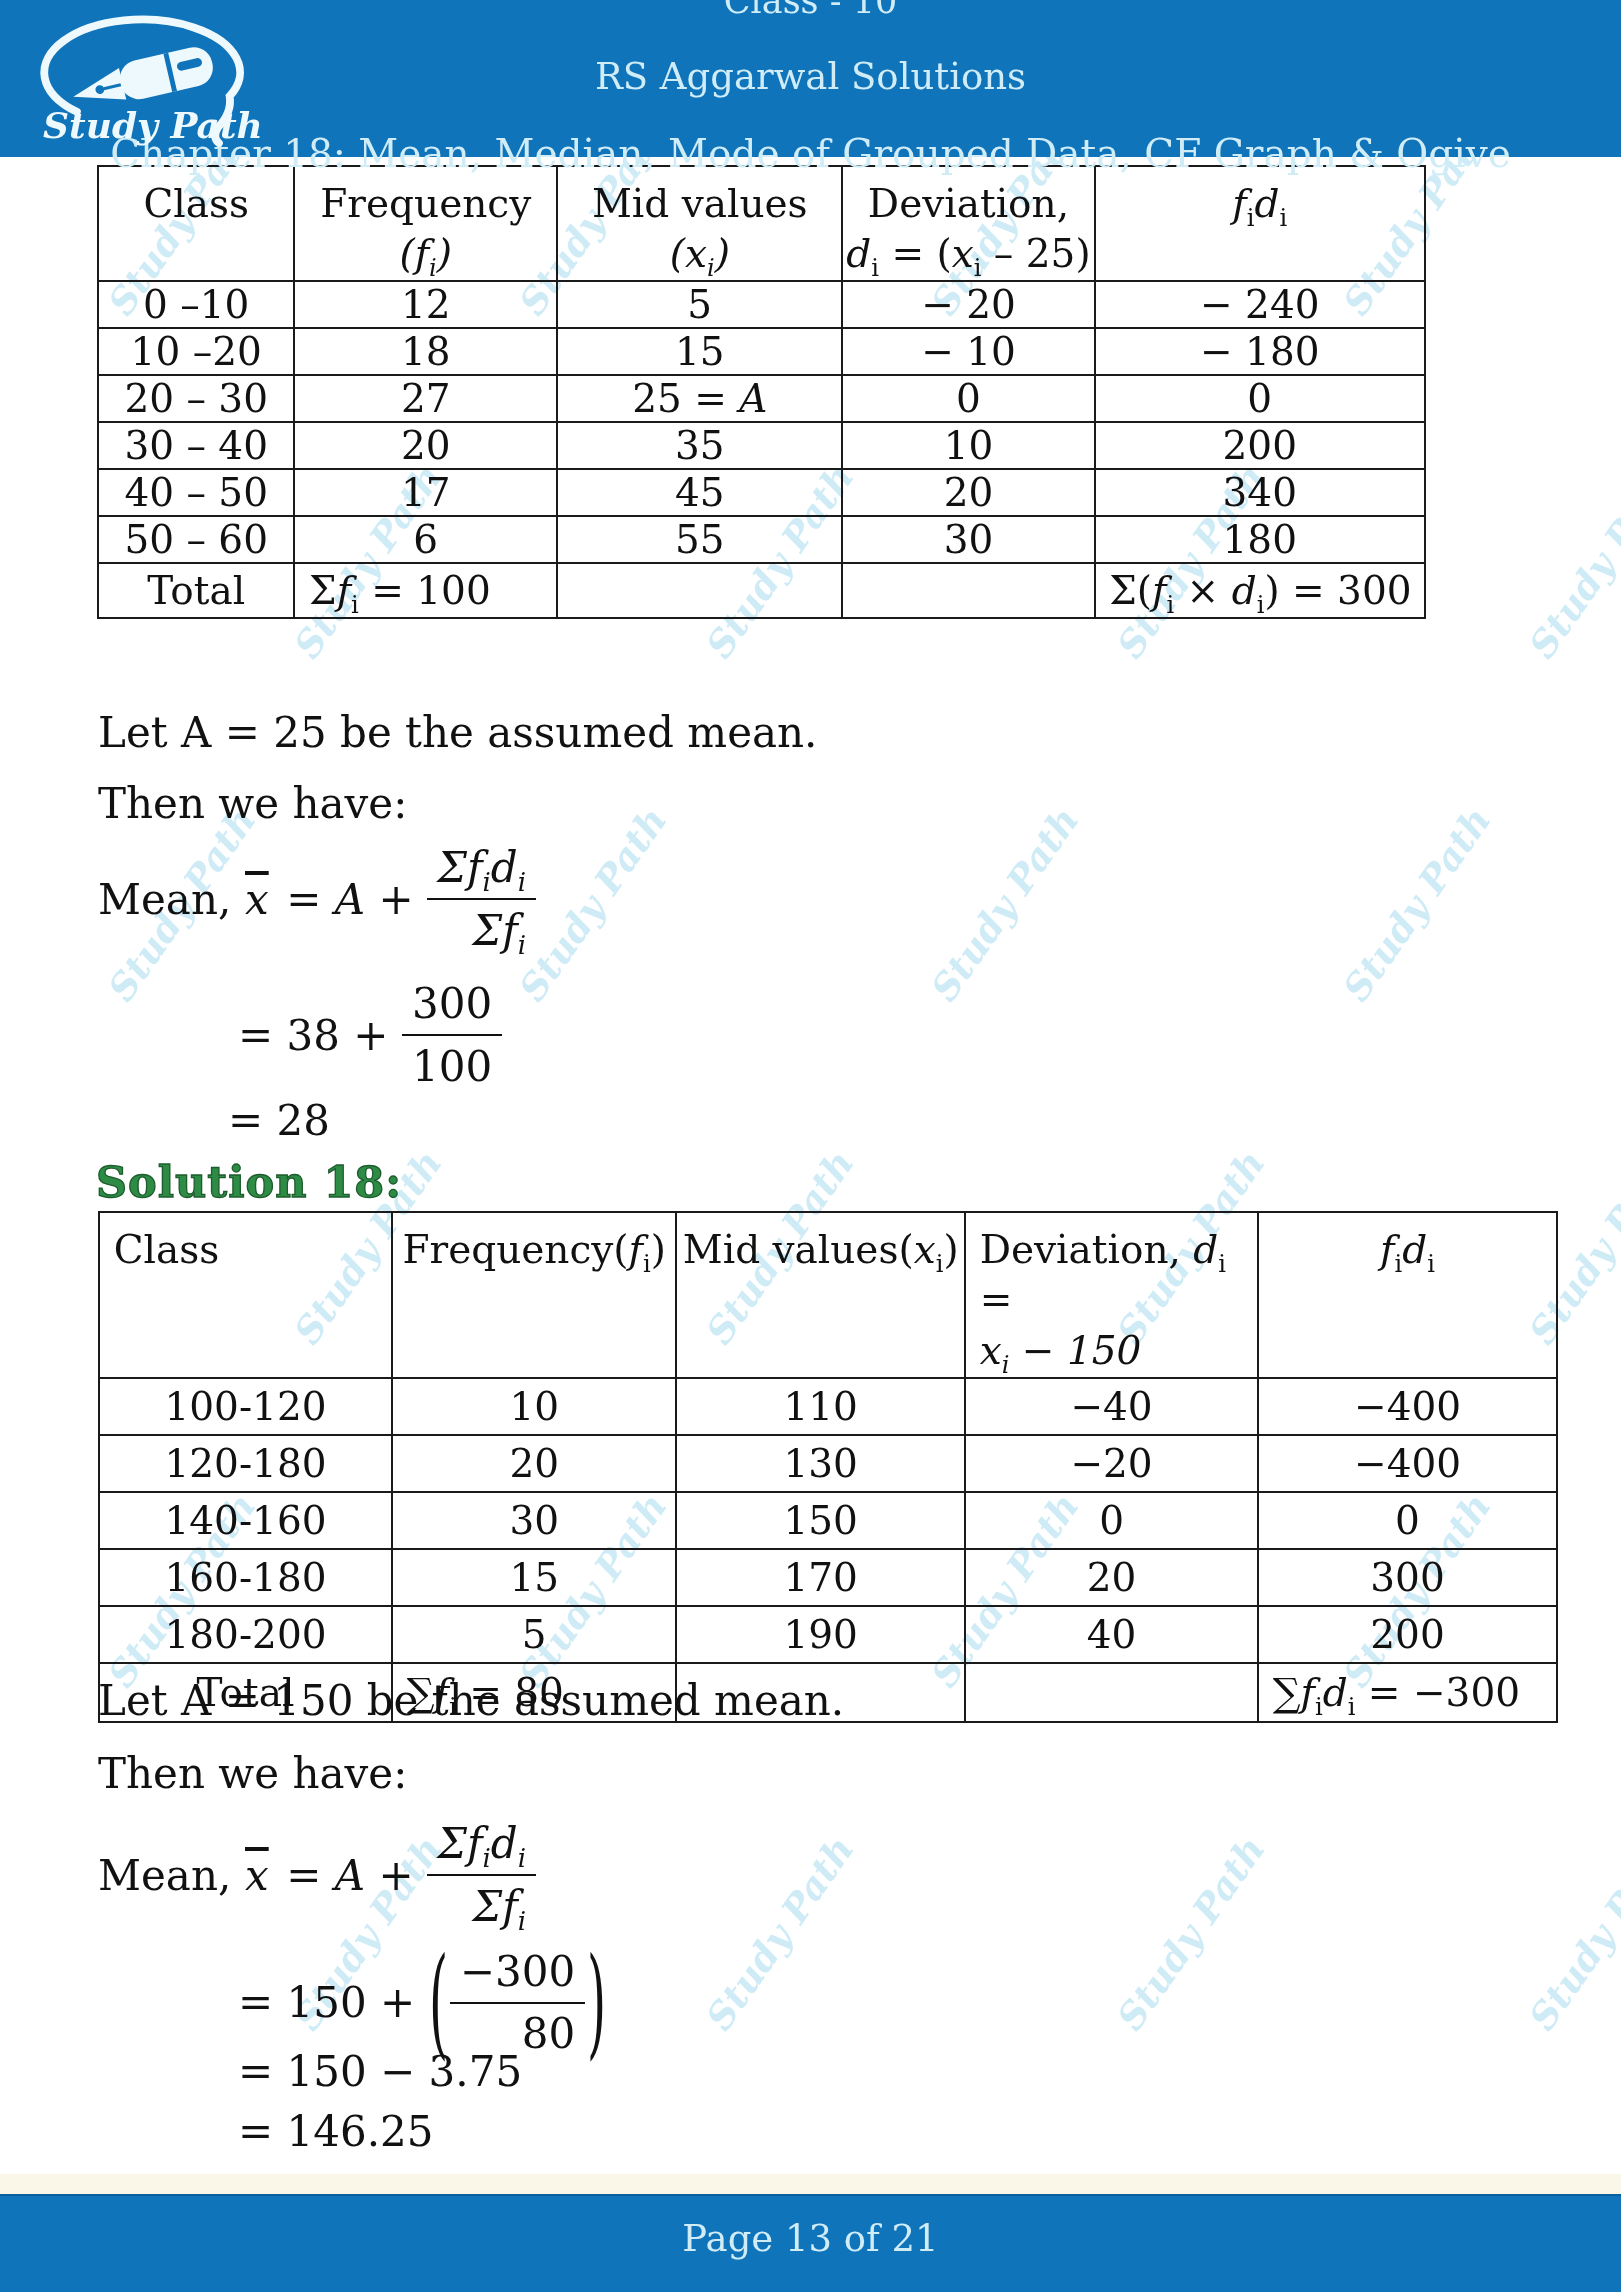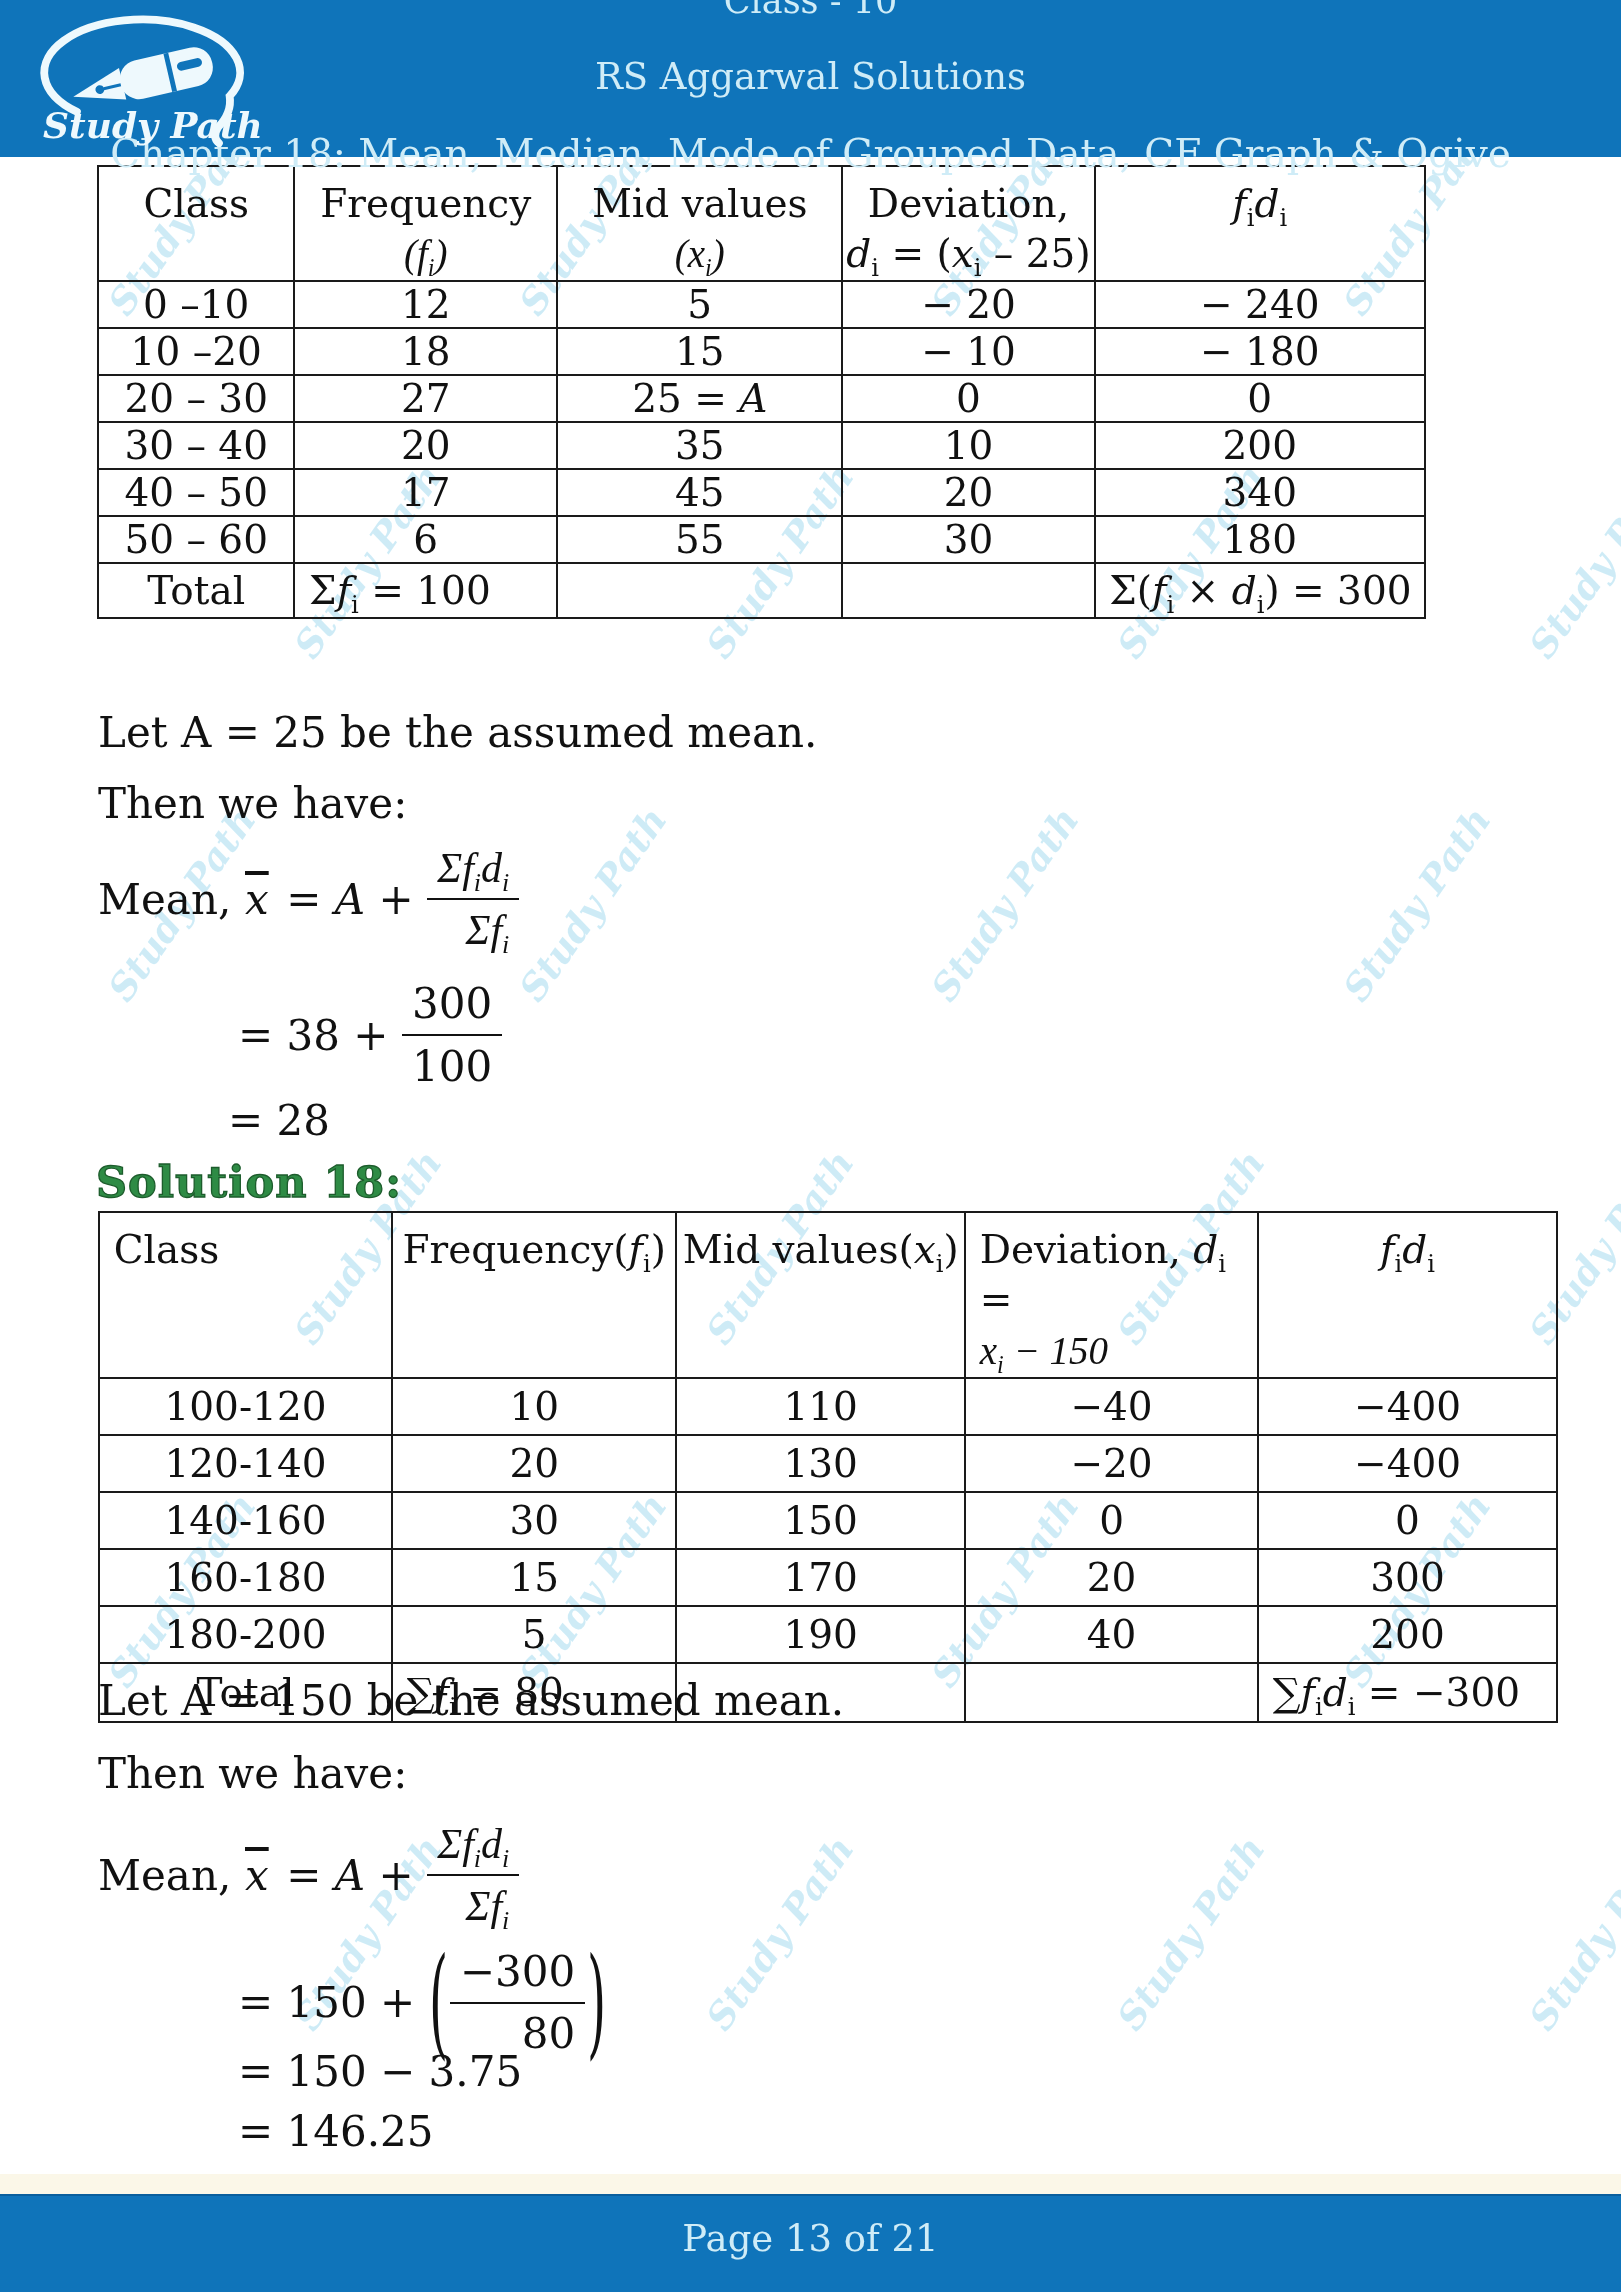--- a/index.html
+++ b/index.html
@@ -44,21 +44,21 @@
   #table2 tr.hdr { height:110px; } #table2 tr.row { height:57px; } #table2 tr.tot { height:59px; }
   .cell-left  { text-align:left; padding-left:13.7px; }
   .math i { font-style:italic; }
   sub { font-size:.62em; line-height:0; }
   
   .para { position:absolute; left:98px; font-size:42px; z-index:2; white-space:nowrap; }
   .formula { position:absolute; display:flex; align-items:center; font-size:42px; z-index:2; white-space:nowrap; }
   .frac { display:inline-flex; flex-direction:column; align-items:flex-end; margin-left:13.7px; }
   .frac .num { padding:0 9.8px 5.9px; border-bottom:2.9px solid #111; }
   .frac .den { padding:5.9px 9.8px 0; }
-  .ital { font-style:italic;font-family:Liberation Serif, serif; }
+  .ital { font-style:italic; }
   .xbar { font-style:italic; text-decoration:overline; margin:0 17.6px 0 13.7px; }
   .paren { display:inline-block; transform:scaleY(2.45); font-size:49px; font-weight:300; margin:0 2px; }
   .sol-heading {
     position:absolute; left:96px; top:1157px; z-index:2;
     font-size:43px; font-weight:bold; color:#2e8b45;
     -webkit-text-stroke:1.3px #1d5c2c; letter-spacing:1px;
   }
   
   .cream-strip { position:absolute; left:0; top:2174px; width:1621px; height:19.6px; background:#fbf7e8; z-index:2; }
   .footer {
@@ -258,21 +258,21 @@
           </th>
     </tr>
     <tr class="row">
       <td>100-120</td>
       <td>10</td>
       <td>110</td>
       <td>−40</td>
       <td>−400</td>
     </tr>
     <tr class="row">
-      <td>120-140</td>
+      <td>120-180</td>
       <td>20</td>
       <td>130</td>
       <td>−20</td>
       <td>−400</td>
     </tr>
     <tr class="row">
       <td>140-160</td>
       <td>30</td>
       <td>150</td>
       <td>0</td>

